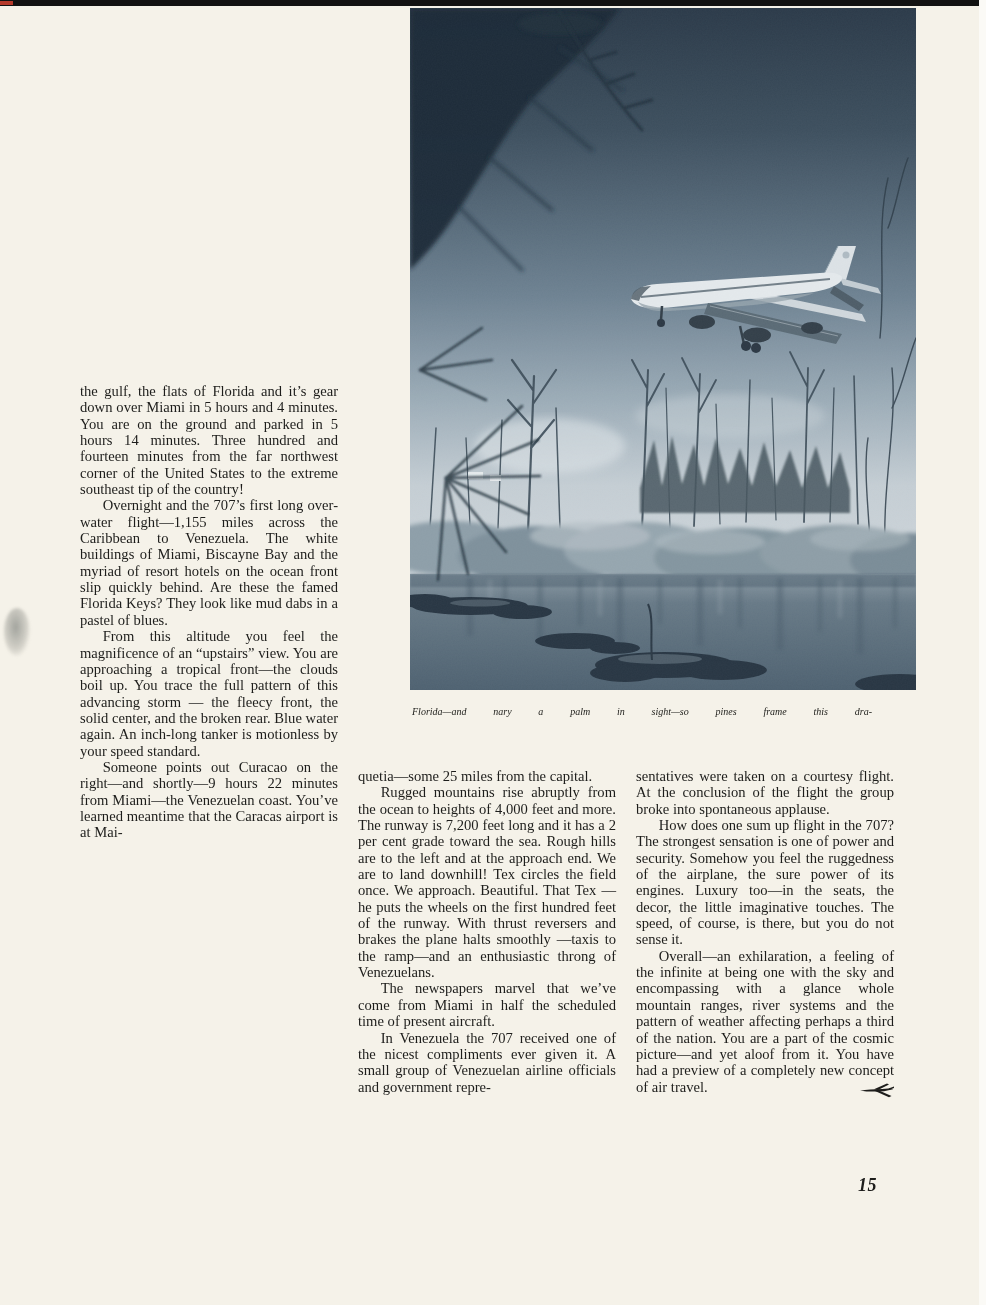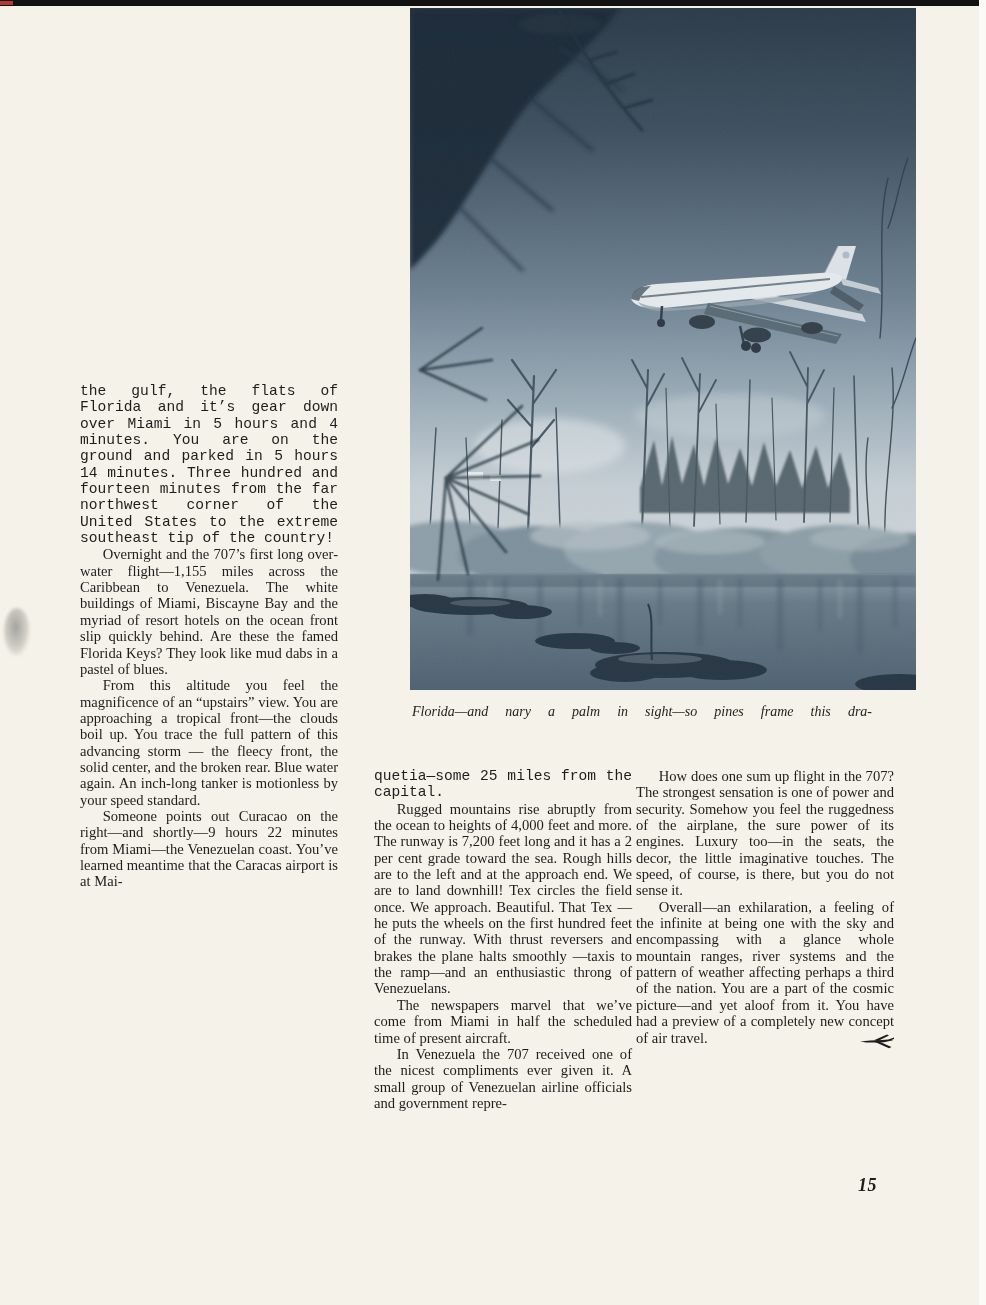--- a/index.html
+++ b/index.html
@@ -15,28 +15,28 @@
     position:absolute;left:4px;top:608px;width:26px;height:48px;border-radius:50%;
     background:radial-gradient(ellipse at 45% 40%, rgba(95,100,96,.55), rgba(125,125,118,.28) 55%, transparent 75%);
     filter:blur(1.5px);
   }
   .photo{
     position:absolute;left:410px;top:8px;width:506px;height:682px;margin:0;
     background:#4b5d6c;box-shadow:inset 0 0 46px rgba(8,18,28,.28);
   }
   .photo svg{display:block;width:100%;height:100%;}
   .caption{position:absolute;left:412px;top:702px;width:460px;margin:0;
-    font-style:italic;font-size:14px;line-height:20px;color:#23231f;}
+    font-style:italic;font-size:10px;line-height:20px;color:#23231f;}
   .caption span{display:block;text-align:justify;text-align-last:justify;}
   .col{position:absolute;width:258px;font-size:14.6px;line-height:16.35px;
     text-align:justify;color:#1d1d1b;}
   .col p{margin:0;text-indent:1.55em;}
-  .col p.no-indent{text-indent:0;font-family:Liberation Mono, monospace;}
+  .col p.no-indent{text-indent:0;}
   .col-left{left:80px;top:383px;}
-  .col-middle{left:374px;top:768px;}
+  .col-middle{left:358px;top:768px;}
   .col-right{left:636px;top:768px;}
   .page-number{position:absolute;left:858px;top:1175px;
     font-style:italic;font-weight:bold;font-size:18px;letter-spacing:.5px;}
   .endmark{float:right;margin-top:3px;margin-left:10px;line-height:0;}
   .endmark svg{display:inline-block;}
 </style>
 </head>
 <body>
 
 <div class="page">
@@ -236,20 +236,21 @@
       <p>From this altitude you feel the magnificence of an “upstairs” view. You are approaching a tropical front—the clouds boil up. You trace the full pattern of this advancing storm — the fleecy front, the solid center, and the broken rear. Blue water again. An inch-long tanker is motionless by your speed standard.</p>
       <p>Someone points out Curacao on the right—and shortly—9 hours 22 minutes from Miami—the Venezuelan coast. You’ve learned meantime that the Caracas airport is at Mai-</p>
     </div>
   <div class="col col-middle">
       <p class="no-indent">quetia—some 25 miles from the capital.</p>
       <p>Rugged mountains rise abruptly from the ocean to heights of 4,000 feet and more. The runway is 7,200 feet long and it has a 2 per cent grade toward the sea. Rough hills are to the left and at the approach end. We are to land downhill! Tex circles the field once. We approach. Beautiful. That Tex — he puts the wheels on the first hundred feet of the runway. With thrust reversers and brakes the plane halts smoothly —taxis to the ramp—and an enthusiastic throng of Venezuelans.</p>
       <p>The newspapers marvel that we’ve come from Miami in half the scheduled time of present aircraft.</p>
       <p>In Venezuela the 707 received one of the nicest compliments ever given it. A small group of Venezuelan airline officials and government repre-</p>
     </div>
   <div class="col col-right">
+      <p class="no-indent">sentatives were taken on a courtesy flight. At the conclusion of the flight the group broke into spontaneous applause.</p>
       <p>How does one sum up flight in the 707? The strongest sensation is one of power and security. Somehow you feel the ruggedness of the airplane, the sure power of its engines. Luxury too—in the seats, the decor, the little imaginative touches. The speed, of course, is there, but you do not sense it.</p>
       <p>Overall—an exhilaration, a feeling of the infinite at being one with the sky and encompassing with a glance whole mountain ranges, river systems and the pattern of weather affecting perhaps a third of the nation. You are a part of the cosmic picture—and yet aloof from it. You have had a preview of a completely new concept of air travel.
   <span class="endmark">
     <svg width="34" height="17" viewBox="0 0 34 17" fill="#1d1d1b" aria-hidden="true">
       <path d="M0,8.7 C6,7.6 14,7.1 22,6.9 L31.5,6.2 L33,7.3 L24,9.2 C16,9.8 6,9.6 0,8.7 Z"></path>
       <polygon points="14,7.3 27,1.6 29,2.6 18,8.1"></polygon>
       <polygon points="15,8.9 29,15.2 31.5,14 19,8.5"></polygon>
       <polygon points="28.5,6.6 34,4.4 34,6 29.8,7.6"></polygon>
     </svg>
   </span>

